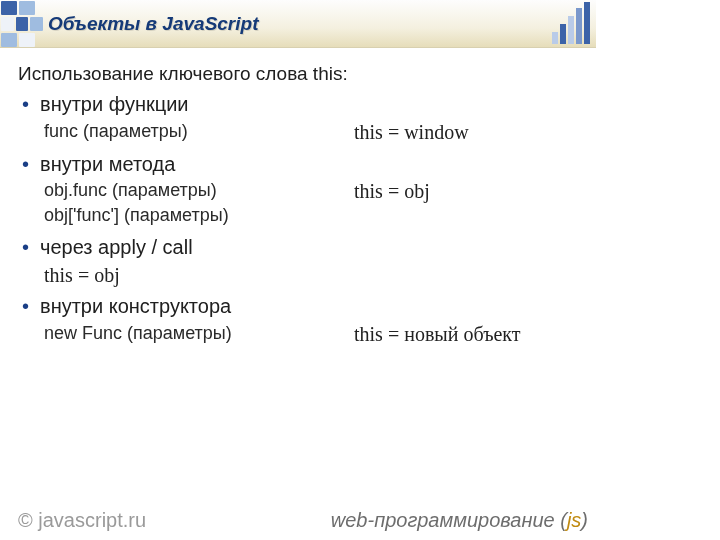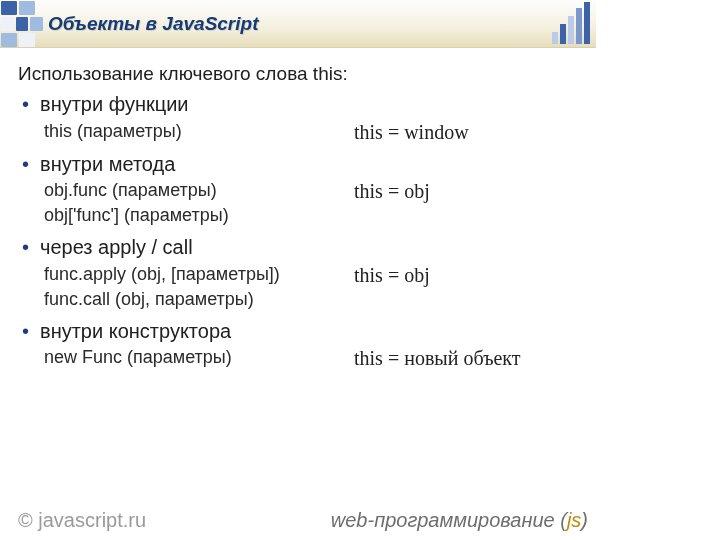--- a/index.html
+++ b/index.html
@@ -155,21 +155,21 @@
 
   <div class="intro">Использование ключевого слова this:</div>
 
   <div class="section">
     <div class="bullet-row">
       <span class="bullet-dot">•</span>
       <span class="bullet-text">внутри функции</span>
     </div>
     <div class="example-block">
       <div class="col-left">
-        <div class="codeline">this (параметры)</div>
+        <div class="codeline">func (параметры)</div>
       </div>
       <div class="col-right">this = window</div>
     </div>
   </div>
 
   <div class="section">
     <div class="bullet-row">
       <span class="bullet-dot">•</span>
       <span class="bullet-text">внутри метода</span>
     </div>
@@ -181,24 +181,20 @@
       <div class="col-right">this = obj</div>
     </div>
   </div>
 
   <div class="section">
     <div class="bullet-row">
       <span class="bullet-dot">•</span>
       <span class="bullet-text">через apply / call</span>
     </div>
     <div class="example-block">
-      <div class="col-left">
-        <div class="codeline">func.apply (obj, [параметры])</div>
-        <div class="codeline">func.call (obj, параметры)</div>
-      </div>
       <div class="col-right">this = obj</div>
     </div>
   </div>
 
   <div class="section">
     <div class="bullet-row">
       <span class="bullet-dot">•</span>
       <span class="bullet-text">внутри конструктора</span>
     </div>
     <div class="example-block">

